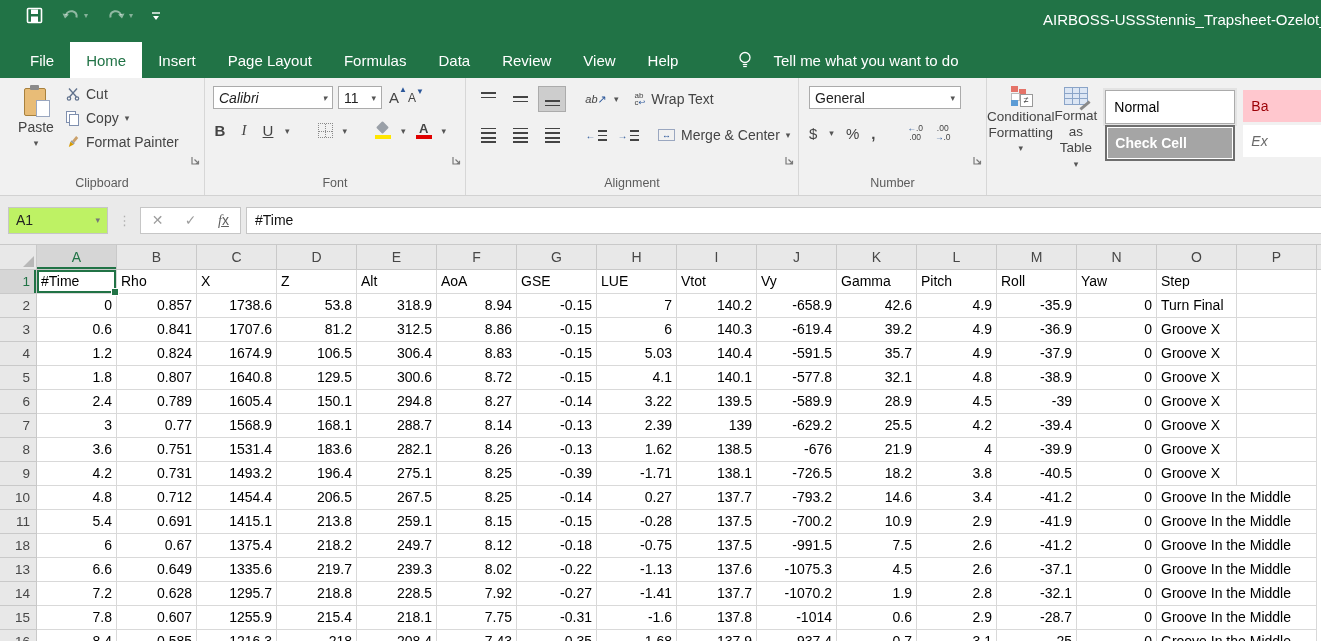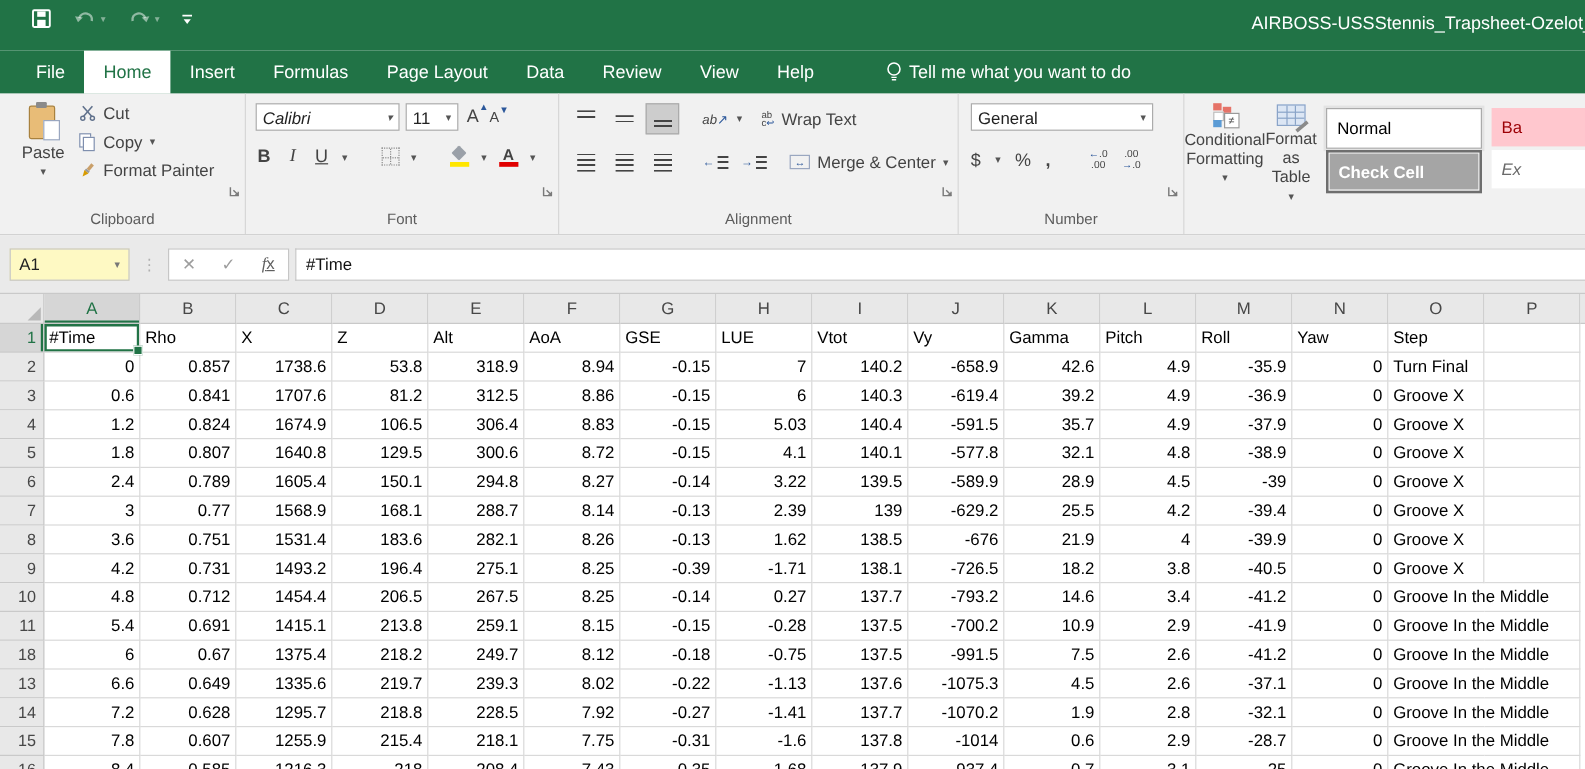--- a/index.html
+++ b/index.html
@@ -10,21 +10,21 @@
   .titlebar{height:42px;background:#217346;position:relative;}
   .qat{position:absolute;left:26px;top:7px;display:flex;align-items:center;gap:18px;}
   .qbtn{display:flex;align-items:center;gap:3px;cursor:pointer;}
   .dimarr{color:rgba(255,255,255,.45);font-size:8px;}
   .title{position:absolute;left:1043px;top:11px;color:#fff;font-size:15px;white-space:nowrap;}
 
   
   .tabrow{height:36px;background:#217346;display:flex;align-items:stretch;padding-left:14px;}
   .tab{color:#fff;font-size:15px;padding:0 16px;display:flex;align-items:center;cursor:pointer;}
   .tab.active{background:#fff;color:#217346;}
-  .tellme{display:flex;align-items:center;gap:5px;color:#fff;font-size:15px;margin-left:44px;cursor:pointer;}
+  .tellme{display:flex;align-items:center;gap:21px;color:#fff;font-size:15px;margin-left:44px;cursor:pointer;}
 
   
   .ribbon{height:118px;background:#f1f1f1;border-bottom:1px solid #d2d2d2;display:flex;box-sizing:border-box;}
   .group{position:relative;border-right:1px solid #d7d7d7;box-sizing:border-box;display:flex;flex-direction:column;}
   .gbody{flex:1;position:relative;}
   .glabel{font-size:12.5px;color:#5c5c5c;text-align:center;padding:2px 0 5px;}
   .launcher{position:absolute;right:3px;bottom:4px;cursor:pointer;}
   .g-clip{width:205px;}
   .g-font{width:261px;}
   .g-align{width:333px;}
@@ -119,21 +119,21 @@
   .ic-fat:after{content:"";position:absolute;right:-4px;bottom:-3px;width:12px;height:3px;background:#8a8a8a;transform:rotate(-40deg);}
   .gallery{margin-left:8px;margin-top:6px;display:grid;grid-template-columns:130px 130px;grid-auto-rows:29px;gap:6px 8px;}
   .gc{height:31px;box-sizing:border-box;display:flex;align-items:center;padding:16px 8px;font-size:14px;background:#fff;cursor:pointer;white-space:nowrap;overflow:hidden;}
   .gc-normal{color:#000;border:1px solid #ababab;box-shadow:0 0 0 2px #e3e3e3;}
   .gc-bad{background:#ffc7ce;color:#9c0006;}
   .gc-check{background:#a5a5a5;color:#fff;font-weight:bold;border:2px solid #6e6e6e;box-shadow:inset 0 0 0 1px #fff;}
   .gc-expl{font-style:italic;color:#6a6a6a;}
 
   
   .fbar{height:49px;background:#eaeaea;display:flex;align-items:center;padding-left:8px;box-sizing:border-box;border-bottom:1px solid #c9c9c9;}
-  .namebox{width:100px;height:27px;background:#fef9c3;border:1px solid #c6c6c6;display:flex;align-items:center;padding:0 7px;font-size:14px;color:#222;box-sizing:border-box;cursor:pointer;}
+  .namebox{width:100px;height:27px;background:#bef264;border:1px solid #c6c6c6;display:flex;align-items:center;padding:0 7px;font-size:14px;color:#222;box-sizing:border-box;cursor:pointer;}
   .namebox .dn{margin-left:auto;color:#777;font-size:9px;}
   .vdots{color:#b0b0b0;font-size:13px;margin:0 10px;letter-spacing:-1px;}
   .fxbox{height:27px;background:#fff;border:1px solid #c6c6c6;display:flex;align-items:center;box-sizing:border-box;}
   .fxbtn{width:33px;text-align:center;color:#9d9d9d;font-size:14px;cursor:pointer;}
   .fxbtn.fx{color:#5f5f5f;font-size:14px;text-decoration:underline;}
   .fxbtn.fx i{font-family:"Liberation Serif",serif;font-style:italic;}
   .ffield{flex:1;height:27px;background:#fff;border:1px solid #c6c6c6;border-right:none;margin-left:5px;display:flex;align-items:center;padding-left:8px;font-size:14px;color:#111;box-sizing:border-box;}
 
   
   .grid{height:396px;overflow:hidden;background:#fff;position:relative;font-size:14px;}
@@ -188,22 +188,22 @@
       </span>
     </div>
     <div class="title">AIRBOSS-USSStennis_Trapsheet-Ozelot_FA</div>
   </div>
 
   <div class="tabrow">
     <div id="tabs" style="display:flex;align-items:stretch;">
         <div class="tab">File</div>
         <div class="tab active">Home</div>
         <div class="tab">Insert</div>
+        <div class="tab">Page Layout</div>
         <div class="tab">Formulas</div>
-        <div class="tab">Page Layout</div>
         <div class="tab">Data</div>
         <div class="tab">Review</div>
         <div class="tab">View</div>
         <div class="tab">Help</div>
       </div>
     <div class="tellme">
       <svg width="14" height="18" viewBox="0 0 14 18">
           <circle cx="7" cy="6.5" r="5" fill="none" stroke="#fff" stroke-width="1.3"></circle>
           <line x1="4.8" y1="13.5" x2="9.2" y2="13.5" stroke="#fff" stroke-width="1.2"></line>
           <line x1="5.2" y1="15.5" x2="8.8" y2="15.5" stroke="#fff" stroke-width="1.2"></line>

